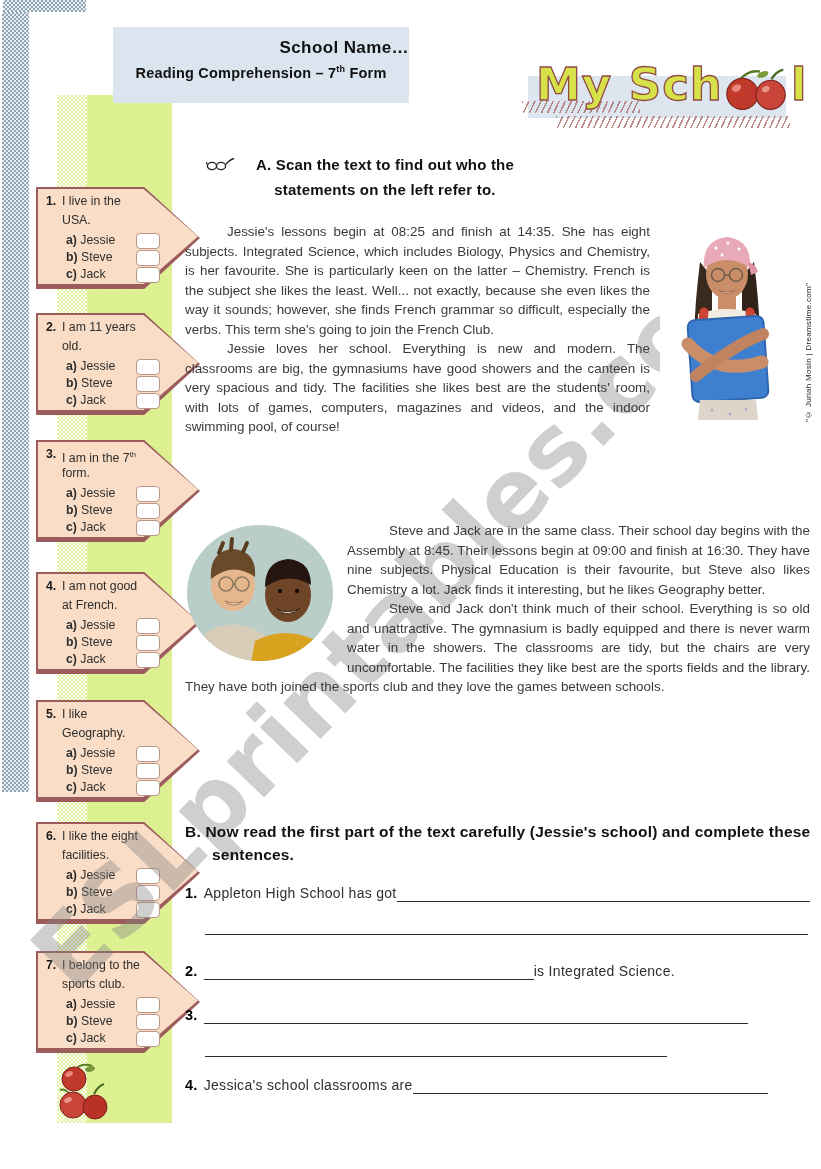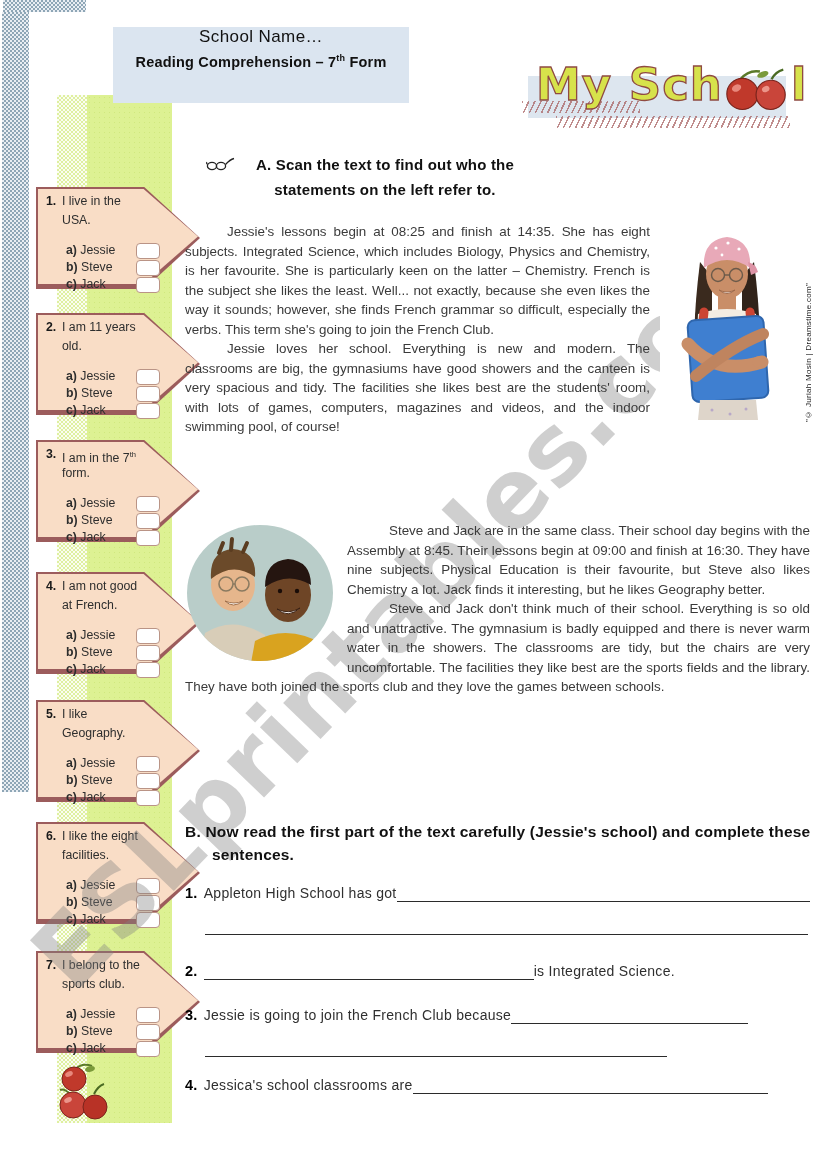--- a/index.html
+++ b/index.html
@@ -11,21 +11,21 @@
   .topbar{position:absolute;left:3px;top:0;width:83px;height:12px;z-index:0;}
   .leftbar{position:absolute;left:2px;top:12px;width:27px;height:780px;z-index:0;}
   .green-dots{position:absolute;left:57px;top:95px;width:30px;height:1028px;z-index:0;
         background:repeating-conic-gradient(#dff0a0 0% 25%,#fbfdf2 0% 50%);background-size:4px 4px;}
   .green-band{position:absolute;left:87px;top:95px;width:85px;height:1028px;z-index:0;
         background-color:#ddf193;background-image:radial-gradient(#d0e87d 20%,transparent 24%);background-size:5px 5px;}
 
   
   .header-box{position:absolute;left:113px;top:27px;width:296px;height:76px;background:#dbe5f0;
         z-index:3;text-align:center;color:#111;}
-  .school-name{font-size:17px;font-weight:normal;letter-spacing:.4px;}
+  .school-name{font-size:17px;font-weight:bold;margin-top:11px;letter-spacing:.4px;text-align:right;}
   .subtitle{font-size:14.5px;font-weight:bold;margin-top:6px;letter-spacing:.2px;}
   sup{font-size:.62em;margin-top:28px;}
 
   
   .logo-band{position:absolute;left:528px;top:76px;width:258px;height:42px;background:#dde6ef;z-index:2;}
   .logo{position:absolute;left:536px;top:56px;z-index:3;display:flex;align-items:center;
         font-family:"DejaVu Sans",sans-serif;font-weight:bold;font-size:45px;line-height:58px;
         color:#d7e24b;-webkit-text-stroke:1.3px #8f4a42;letter-spacing:1px;}
   .logo svg{margin:10px -2px 0 -2px;}
   .hatch{position:absolute;z-index:2;height:12px;
@@ -41,21 +41,21 @@
   
   .stmt{position:absolute;left:36px;width:164px;height:102px;z-index:1;}
   .shape-outer{position:absolute;inset:0;background:#9c5c5c;
         clip-path:polygon(0 0,66% 0,100% 50%,66% 100%,0 100%);}
   .shape-inner{position:absolute;left:2px;top:2px;right:2px;bottom:5px;background:#f9ddc6;
         clip-path:polygon(0 0,66% 0,100% 50%,66% 100%,0 100%);}
   .stmt-content{position:absolute;left:10px;top:7px;width:134px;font-size:12.3px;color:#2e2e2e;}
   .stmt-line{display:flex;}
   .stmt-num{font-weight:bold;width:16px;flex:0 0 16px;color:#1a1a1a;}
   .stmt-text{width:86px;line-height:15px;}
-  .options-row{display:flex;margin-top:14px;margin-left:20px;}
+  .options-row{display:flex;margin-top:4px;margin-left:20px;}
   .opt-col{width:56px;}
   .opt{line-height:17px;white-space:nowrap;}
   .opt-letter{font-weight:bold;}
   .chk-col{display:flex;flex-direction:column;gap:1px;margin-left:14px;margin-top:1px;}
   .chk{width:22px;height:14px;background:#fff;border:1.5px solid #ba9486;border-radius:4px;}
 
   
   .section-a{position:absolute;left:205px;top:152px;width:330px;z-index:3;display:flex;align-items:flex-start;}
   .a-icon{flex:0 0 30px;margin-top:4px;}
   .a-text{font-size:15px;font-weight:bold;line-height:25px;color:#111;text-align:center;letter-spacing:.2px;}
@@ -368,21 +368,20 @@
   </div>
 
   <div class="q-row" style="top:962px">
     <span class="q-num">2.</span>
     <span class="blank" style="width:330px"></span>
     <span class="q-text"> is Integrated Science.</span>
   </div>
 
   <div class="q-row" style="top:1006px">
     <span class="q-num">3.</span>
-    <span class="q-text">Jessie is going to join the French Club because </span>
     <span class="blank grow" style="margin-right:62px"></span>
   </div>
   <div class="q-cont" style="top:1040px">
     <span class="blank" style="width:462px"></span>
   </div>
 
   <div class="q-row" style="top:1076px">
     <span class="q-num">4.</span>
     <span class="q-text">Jessica's school classrooms are</span>
     <span class="blank grow" style="margin-right:42px"></span>

